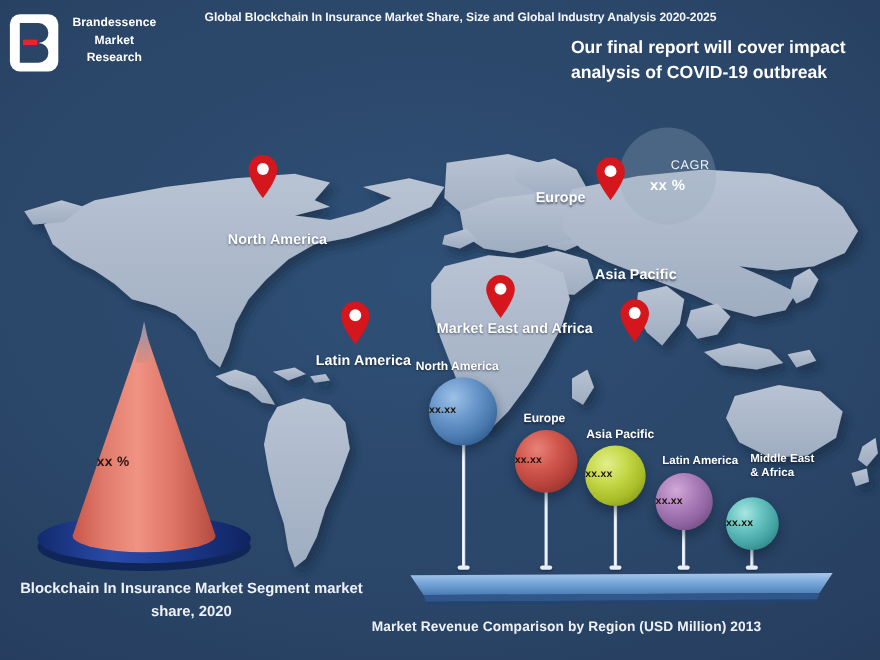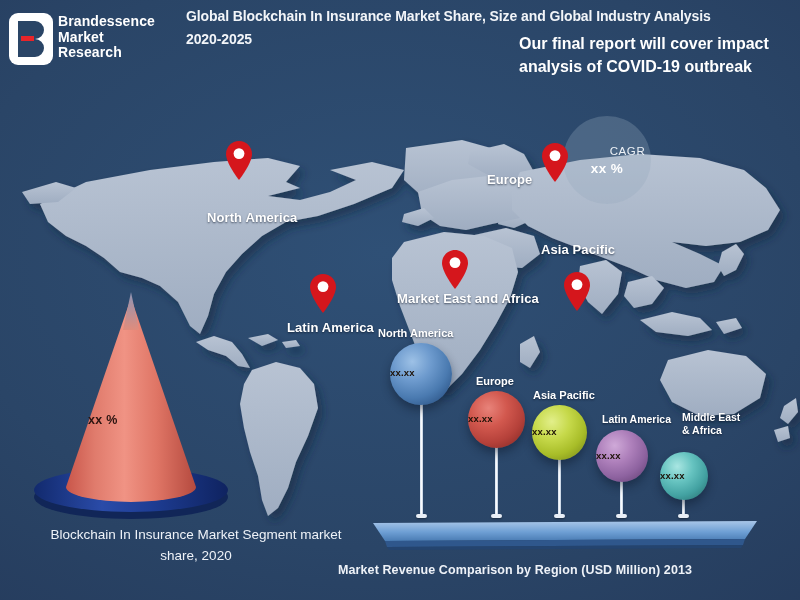--- a/index.html
+++ b/index.html
@@ -10,25 +10,25 @@
   }
   #stage{
     position:relative;width:800px;height:600px;overflow:hidden;
     background:radial-gradient(ellipse 120% 110% at 48% 42%, #2f5076 0%, #2a4567 45%, #24395a 78%, #1f3350 100%);
   }
 
   
   #logo{position:absolute;left:8px;top:10px;width:140px;height:62px;}
   #logo-mark{position:absolute;left:0;top:2px;width:46px;height:54px;}
   #logo-text{position:absolute;left:50px;top:4px;width:92px;color:#ffffff;
-    font-size:14px;font-weight:bold;line-height:15.5px;letter-spacing:.1px;}
+    font-size:11px;font-weight:bold;line-height:15.5px;letter-spacing:.1px;text-align:center;}
 
   
   #headline{position:absolute;left:186px;top:5px;width:530px;color:#f2f5f9;
-    font-size:14px;font-weight:bold;line-height:23px;letter-spacing:-.1px;}
+    font-size:11px;font-weight:bold;line-height:23px;letter-spacing:-.1px;}
   #covid{position:absolute;left:519px;top:33px;width:276px;color:#ffffff;
     font-size:16px;font-weight:bold;line-height:22.5px;}
 
   
   #map{position:absolute;left:0;top:96px;width:800px;height:430px;}
   #map svg{display:block;width:100%;height:100%;}
 
   
   #cagr{position:absolute;left:563px;top:116px;width:88px;height:88px;border-radius:50%;
     background:rgba(150,168,188,.30);
@@ -41,21 +41,21 @@
   .pin svg{display:block;}
   .maplabel{position:absolute;color:#ffffff;font-size:13px;font-weight:bold;
     white-space:nowrap;text-shadow:0 1px 2px rgba(10,22,40,.65);letter-spacing:.1px;}
 
   
   #cone-wrap{position:absolute;left:24px;top:282px;width:215px;height:250px;}
   #cone-wrap svg{display:block;}
   #cone-pct{position:absolute;left:88px;top:413px;color:#2b1410;font-size:12.5px;
     font-weight:bold;letter-spacing:.3px;}
   #cone-caption{position:absolute;left:14px;top:524px;width:320px;text-align:center;
-    color:#eef2f8;font-size:13.5px;font-weight:normal;line-height:21px;margin-left:22px;}
+    color:#eef2f8;font-size:13.5px;font-weight:bold;line-height:21px;}
 
   
   #spheres{position:absolute;left:330px;top:325px;width:470px;height:240px;}
   .sph{position:absolute;border-radius:50%;}
   .sph .val{position:absolute;left:0;right:0;top:38%;text-align:left;
     color:#1d1106;font-size:9.5px;font-weight:bold;letter-spacing:.2px;}
   .stick{position:absolute;width:3px;background:linear-gradient(90deg,#cfdced,#ffffff 45%,#b9cadf);
     border-radius:1px;}
   .stickfoot{position:absolute;width:11px;height:4px;border-radius:2px;
     background:#e8eef6;box-shadow:0 1px 2px rgba(0,0,0,.35);}

